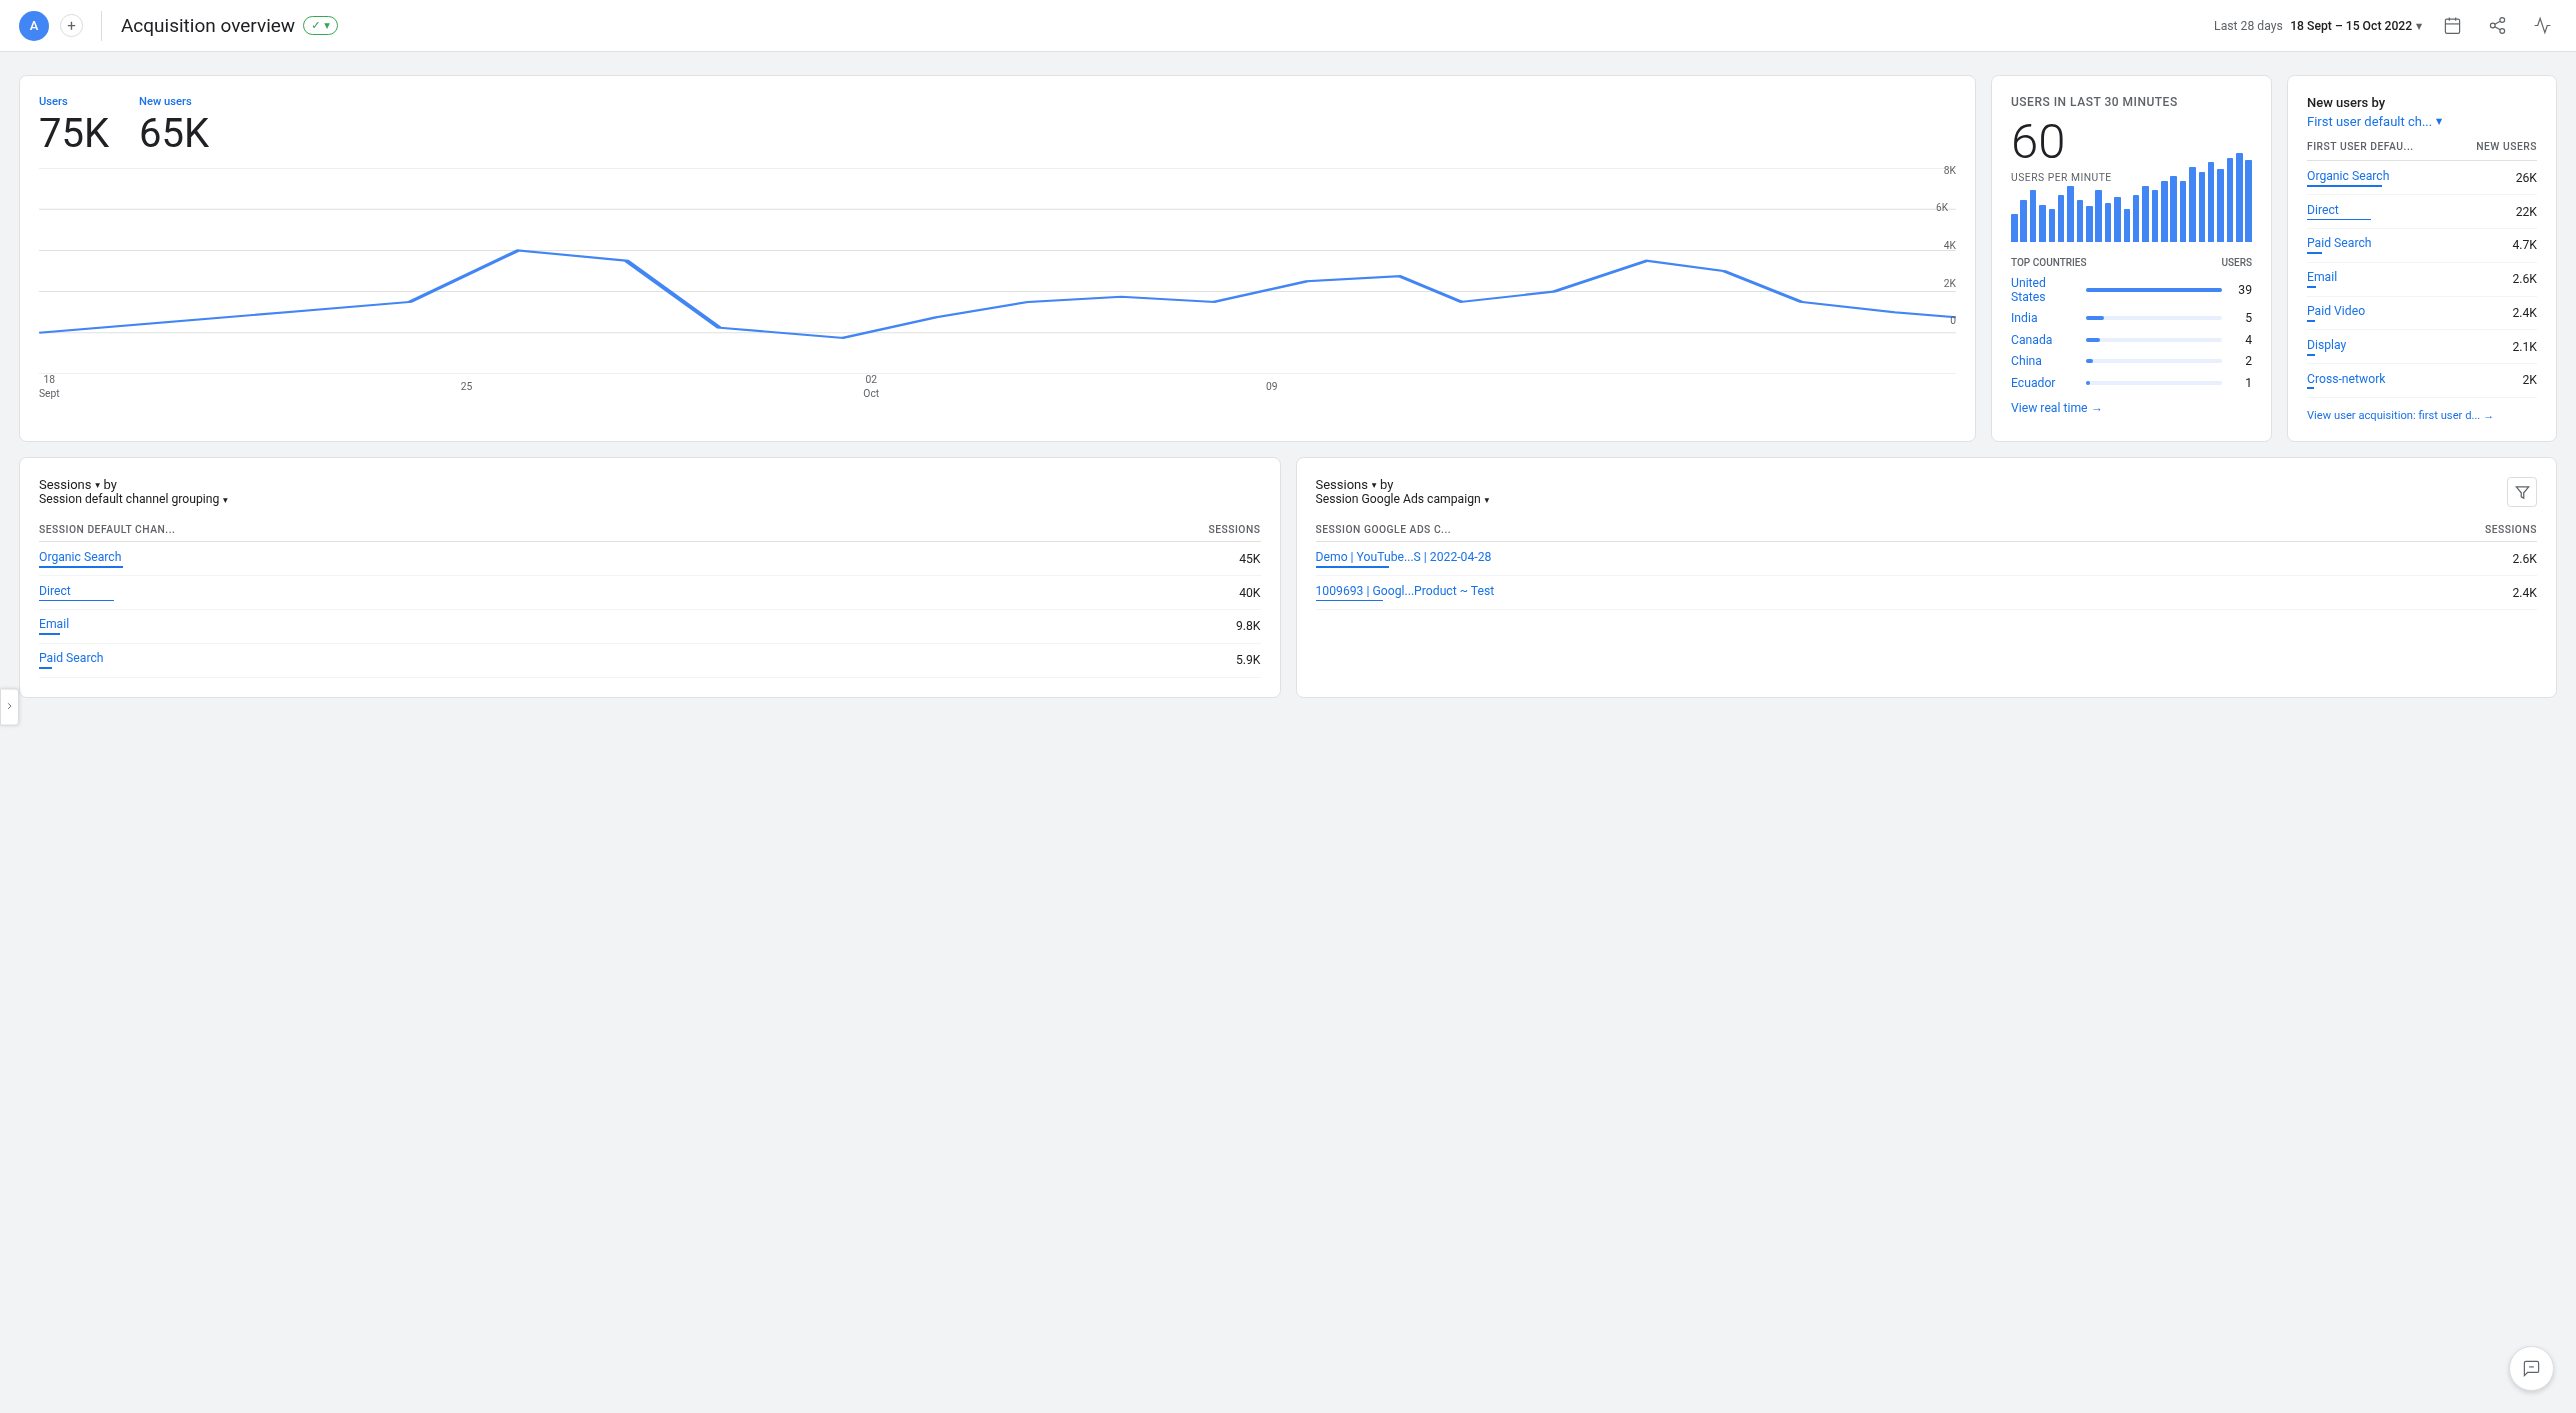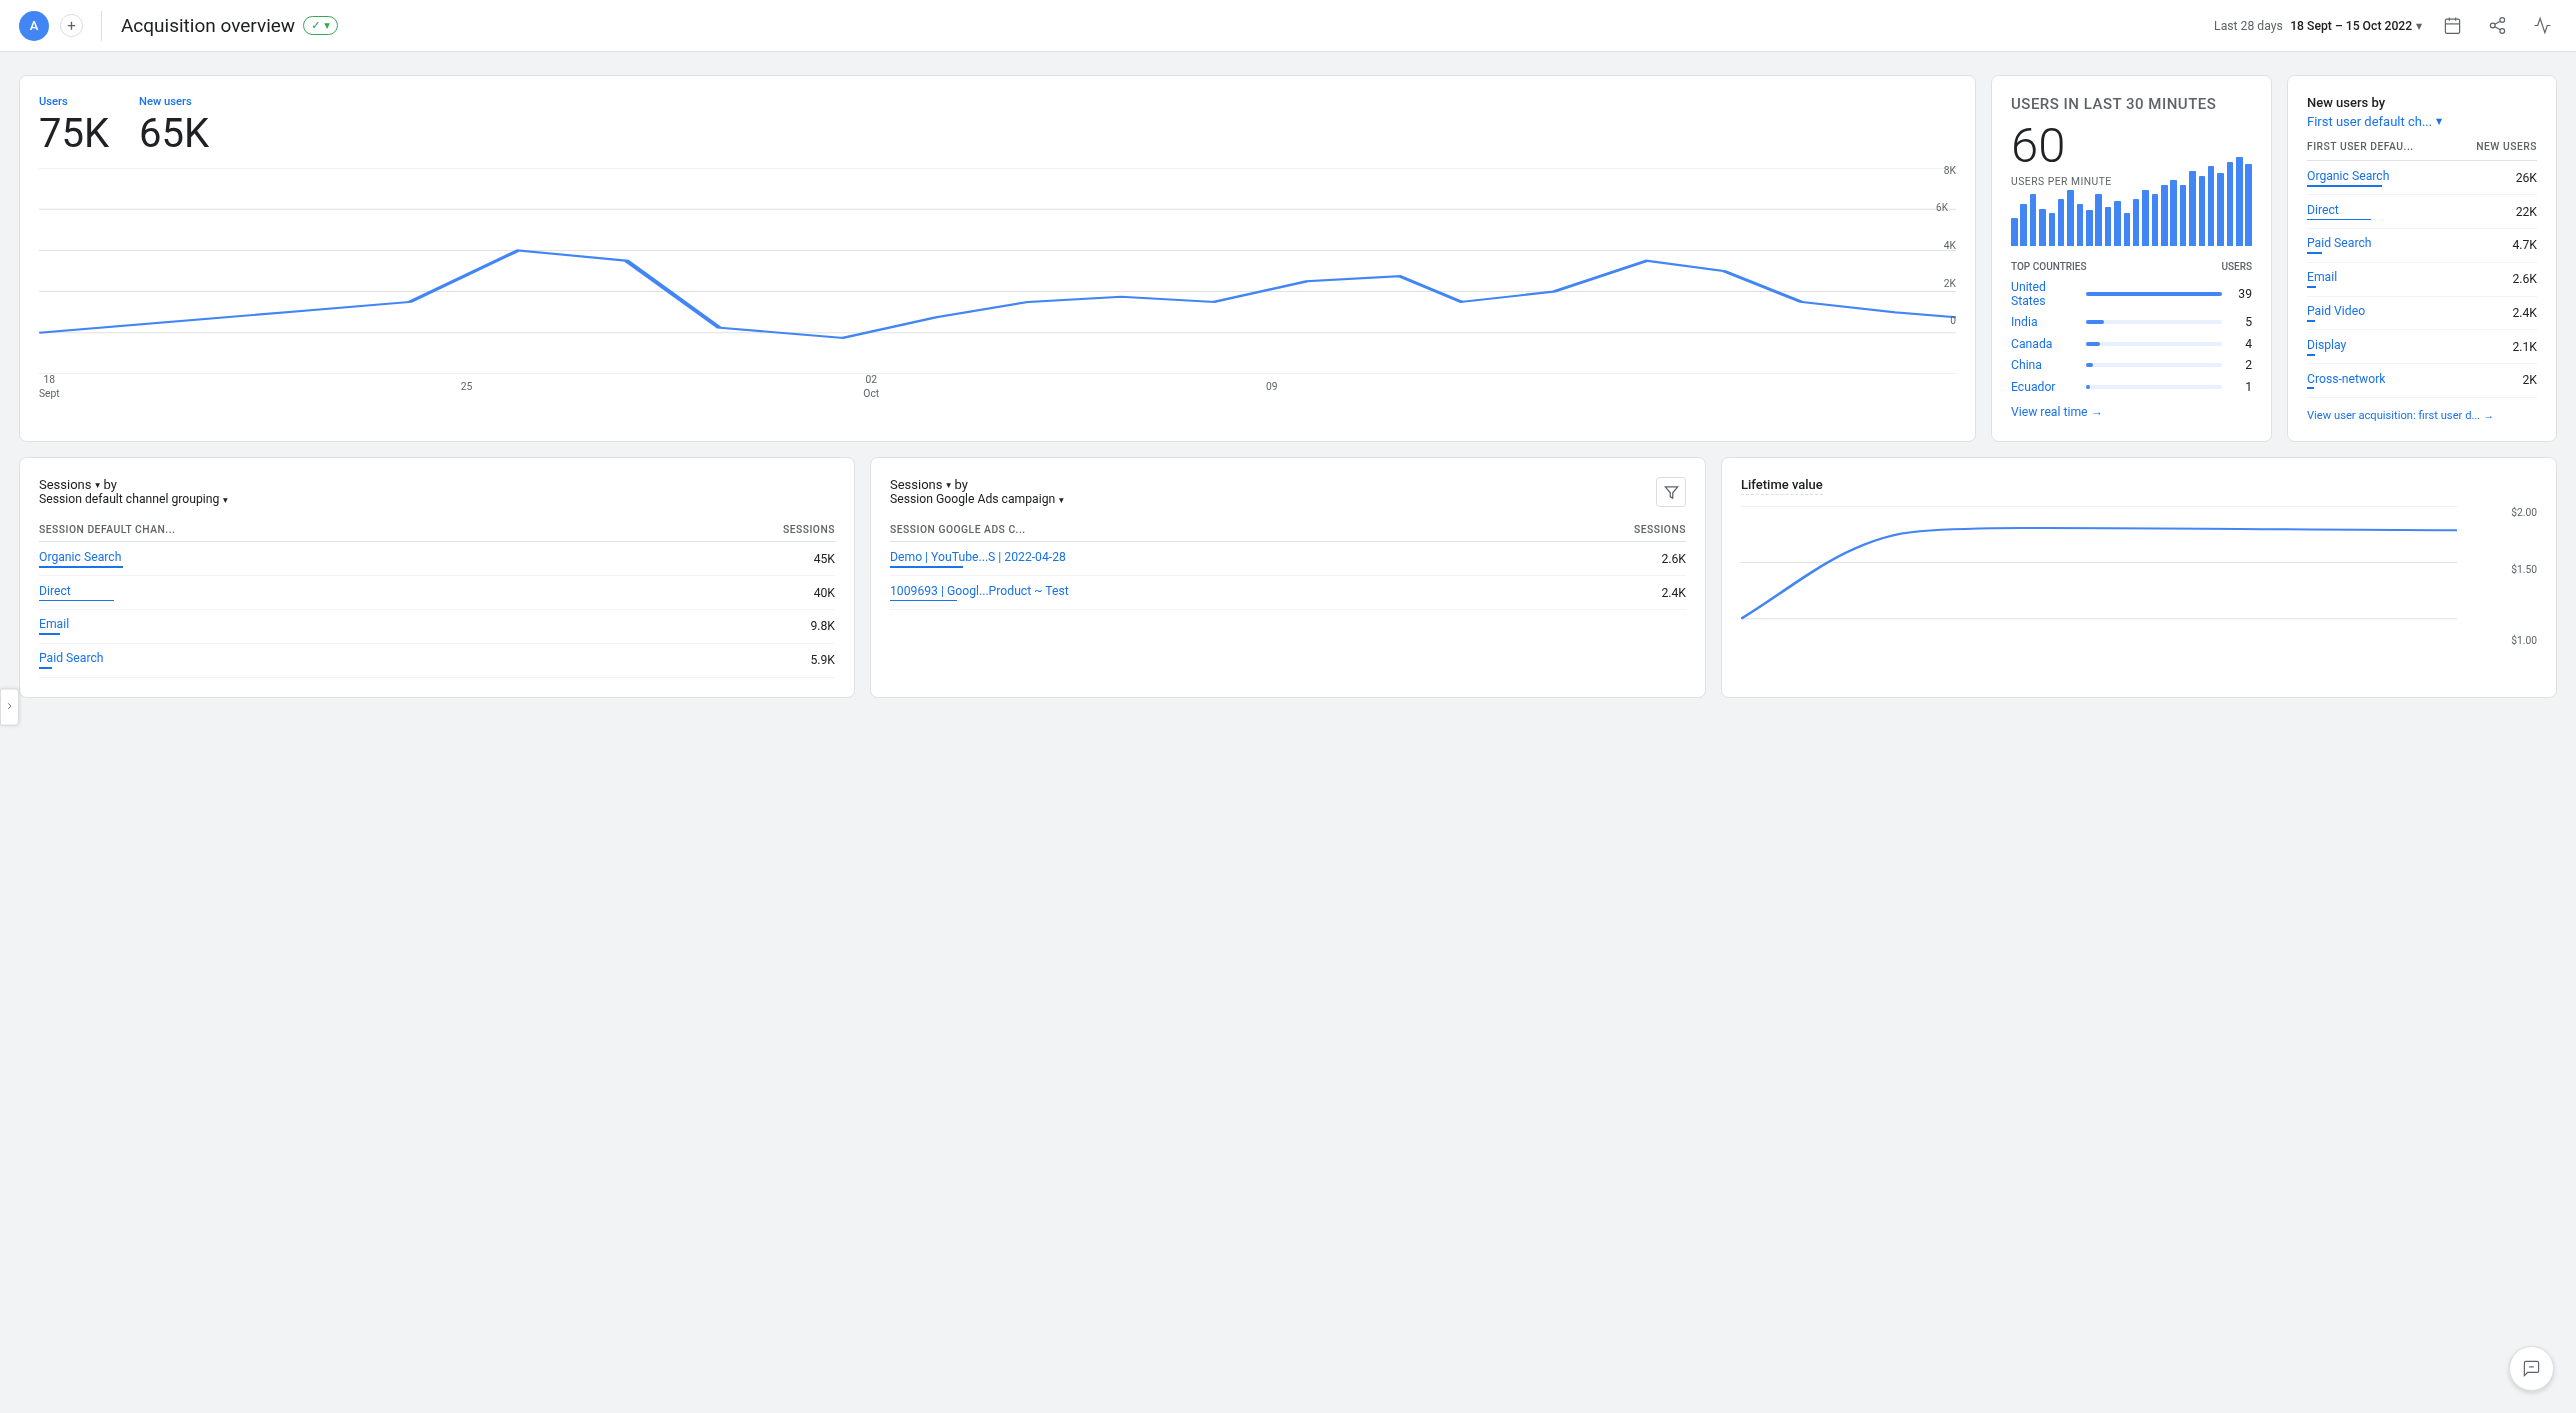--- a/index.html
+++ b/index.html
@@ -95,21 +95,21 @@
       height: 206px;
       margin-top: 7.5px;
     }
     .chart-svg {
       width: 100%; height: 100%;
     }
 
     
     .card-realtime { width: 281px; }
     .card-section-title {
-      font-size: 15px; font-weight: 500; color: #5f6368;
+      font-size: 12px; font-weight: 500; color: #5f6368;
       text-transform: uppercase; letter-spacing: 0.5px;
       margin-bottom: 7.5px;
     }
     .realtime-number { font-size: 49px; font-weight: 300; color: #202124; line-height: 1; }
     .realtime-sublabel { font-size: 10.3px; color: #5f6368; text-transform: uppercase; margin: 5.6px 0 11.2px 0; letter-spacing: 0.5px; }
 
     .mini-bar-chart {
       display: flex; align-items: flex-end; gap: 2.8px; height: 47px; margin-bottom: 15px;
     }
     .mini-bar {
@@ -541,35 +541,20 @@
           <div class="table-data-row">
     <div>
       <div class="table-cell-name">1009693 | Googl...Product ~ Test</div>
       <div class="table-cell-underline" style="width:67px;"></div>
     </div>
     <span class="table-cell-val">2.4K</span>
   </div>
         </div>
     </div>
 
-    <div class="card card-lifetime">
-      <div class="lifetime-title">Lifetime value</div>
-      <div class="lifetime-chart">
-        
-        <div style="position:absolute;right:0;top:0;font-size:10.3px;color:#5f6368;">$2.00</div>
-        <div style="position:absolute;right:0;top:40%;font-size:10.3px;color:#5f6368;">$1.50</div>
-        <div style="position:absolute;right:0;bottom:0;font-size:10.3px;color:#5f6368;">$1.00</div>
-        <svg width="90%" height="100%" viewBox="0 0 400 140" preserveAspectRatio="none">
-          <line x1="0" y1="0" x2="400" y2="0" stroke="#e0e0e0" stroke-width="1"></line>
-          <line x1="0" y1="56" x2="400" y2="56" stroke="#e0e0e0" stroke-width="1"></line>
-          <line x1="0" y1="112" x2="400" y2="112" stroke="#e0e0e0" stroke-width="1"></line>
-          <path d="M0,112 C30,80 60,30 100,25 C140,20 180,22 400,24" fill="none" stroke="#4285f4" stroke-width="2"></path>
-        </svg>
-      </div>
-    </div>
   </div>
 
 </div>
 
 <div class="chat-btn">
   <svg width="19" height="19" viewBox="0 0 24 24" fill="none" stroke="currentColor" stroke-width="1.5">
     <path d="M21 15a2 2 0 0 1-2 2H7l-4 4V5a2 2 0 0 1 2-2h14a2 2 0 0 1 2 2z"></path>
     <line x1="9" y1="10" x2="15" y2="10"></line>
   </svg>
 </div>

